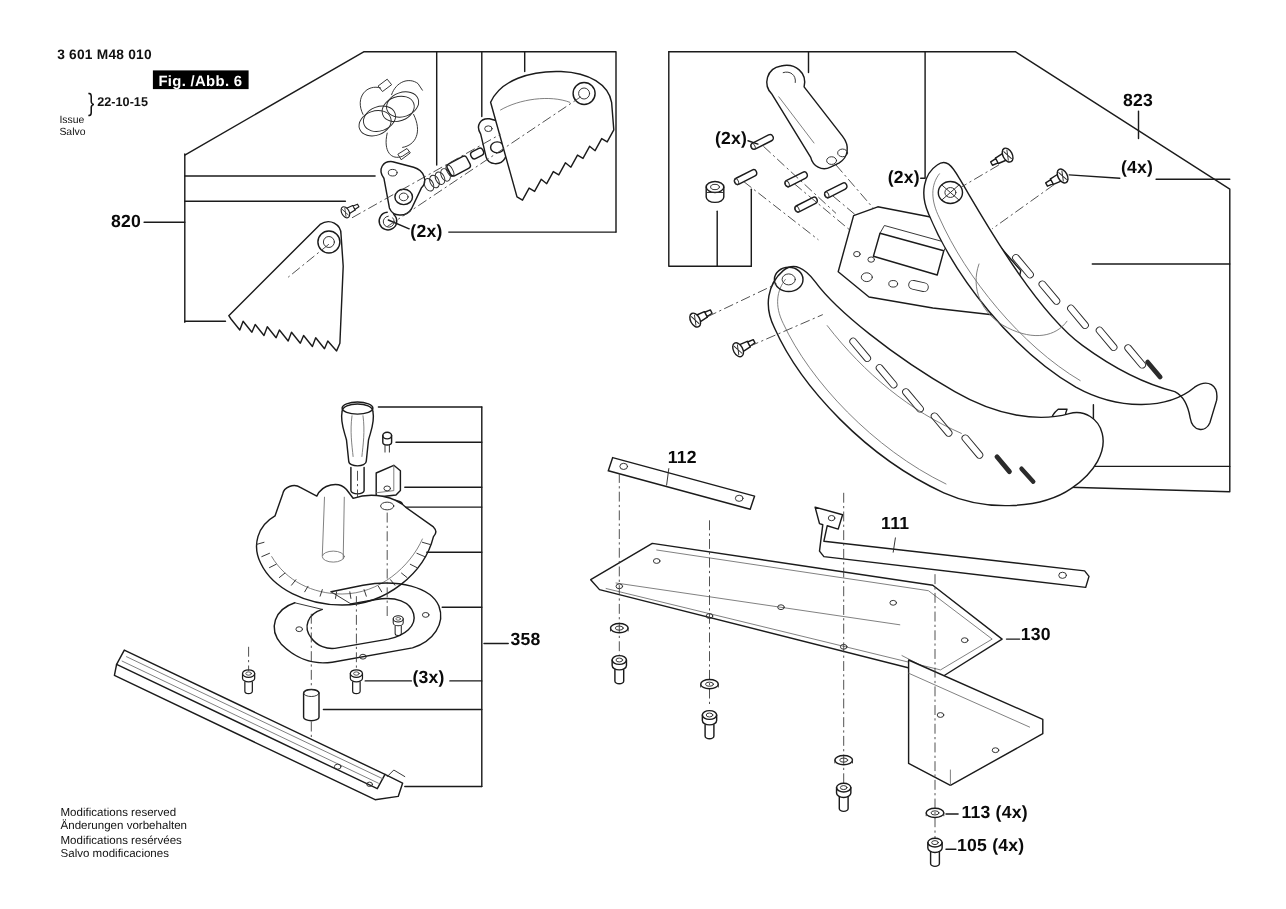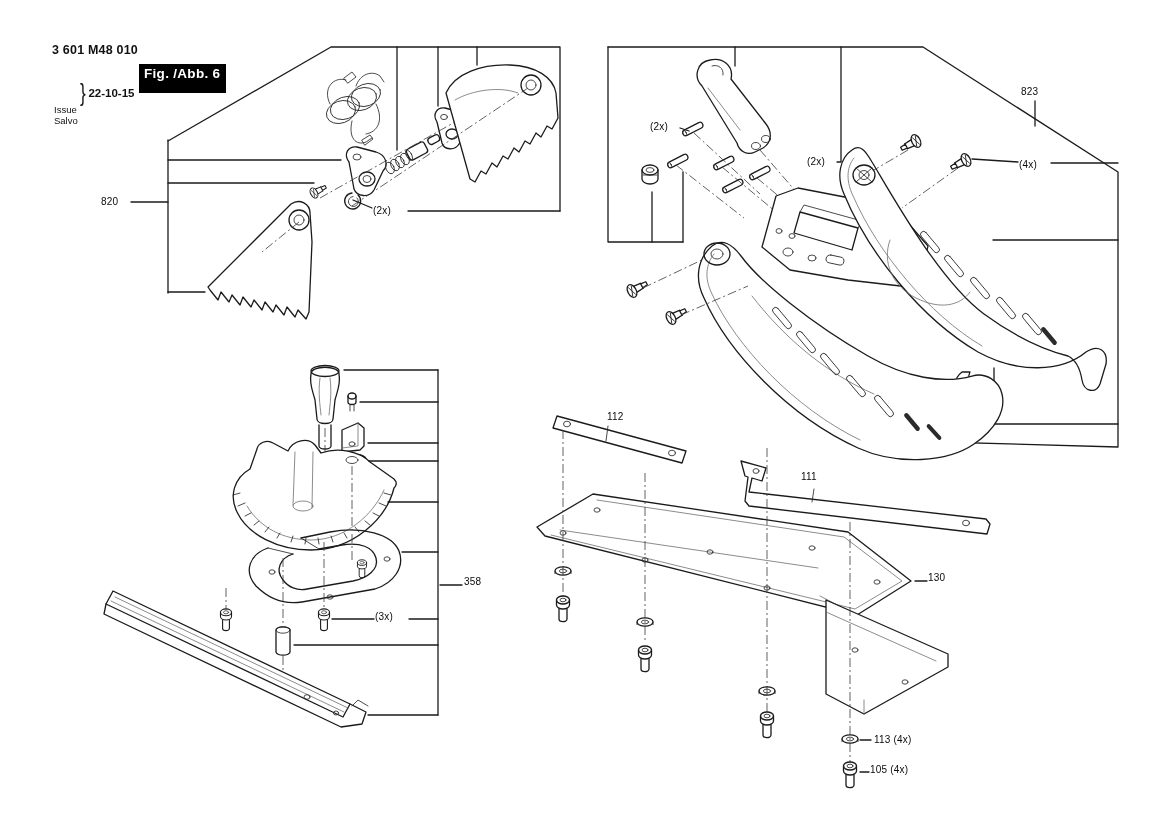--- a/index.html
+++ b/index.html
@@ -7,28 +7,28 @@
           font-family:"Liberation Sans",sans-serif;color:#111;}
   #art{position:absolute;left:0;top:0;}
   svg{display:block;}
   svg *{vector-effect:none;}
   .main{fill:none;stroke:#1b1b1b;stroke-width:1.3;stroke-linecap:round;stroke-linejoin:round;}
   .thin{fill:none;stroke:#2a2a2a;stroke-width:.85;stroke-linecap:round;stroke-linejoin:round;}
   .lt{fill:none;stroke:#6f6f6f;stroke-width:.8;stroke-linecap:round;stroke-linejoin:round;}
   .dd{fill:none;stroke:#3a3a3a;stroke-width:.8;stroke-dasharray:9 3 2 3;}
   .wfill{fill:#ffffff;}
   .dk{fill:#2b2b2b;stroke:none;}
-  .lbl{position:absolute;font-weight:400;font-size:10px;line-height:14px;white-space:nowrap;color:#0a0a0a;letter-spacing:.2px;}
+  .lbl{position:absolute;font-weight:700;font-size:16px;line-height:14px;white-space:nowrap;color:#0a0a0a;letter-spacing:.2px;}
   .part-number{position:absolute;left:52px;top:43px;font-weight:700;font-size:12.5px;letter-spacing:.2px;}
   .issue-block{position:absolute;left:54px;top:60px;display:flex;align-items:center;}
   .issue-words{font-size:9.5px;line-height:11px;font-weight:400;margin-top:44px;}
   .brace{font-size:23px;font-weight:400;transform:scaleX(.75);margin:0 0 0 1px;}
   .date{font-weight:700;font-size:11.5px;margin-left:2px;}
   .fig-box{position:absolute;left:139px;top:64px;background:#000;color:#fff;
-           font-weight:700;font-size:13.5px;padding:2px 6px 12px 5px;letter-spacing:.3px;}
+           font-weight:700;font-size:13.5px;padding:2px 6px 0 5px;letter-spacing:.3px;}
   .footer{position:absolute;left:55px;top:733px;font-size:10.5px;line-height:12.4px;font-weight:400;}
 </style>
 </head>
 <body>
 
 <div id="canvas">
 
   <div id="art">
   <svg width="1169" height="826" viewBox="0 0 1169 826" xmlns="http://www.w3.org/2000/svg">
     <defs>
@@ -343,23 +343,29 @@
     <div class="brace">}</div>
     <div class="date">22-10-15</div>
   </div>
   <div class="fig-box">Fig. /Abb. 6</div>
 
   <div class="lbl" style="left:101px;top:195px;">820</div>
   <div class="lbl" style="left:373px;top:204px;">(2x)</div>
   <div class="lbl" style="left:650px;top:120px;">(2x)</div>
   <div class="lbl" style="left:807px;top:155px;">(2x)</div>
   <div class="lbl" style="left:1021px;top:85px;">823</div>
-  <div class="lbl" style="left:1019px;top:158px;">(4x)</div>
+  <div class="lbl" style="left:1019px;top:146px;">(4x)</div>
   <div class="lbl" style="left:595px;top:410px;margin-left:12px;">112</div>
   <div class="lbl" style="left:801px;top:470px;">111</div>
   <div class="lbl" style="left:928px;top:571px;">130</div>
   <div class="lbl" style="left:464px;top:575px;">358</div>
   <div class="lbl" style="left:375px;top:610px;">(3x)</div>
   <div class="lbl" style="left:874px;top:733px;">113 (4x)</div>
   <div class="lbl" style="left:870px;top:763px;">105 (4x)</div>
 
+  <div class="footer">
+    <div>Modifications reserved</div>
+    <div>Änderungen vorbehalten</div>
+    <div>Modifications resérvées</div>
+    <div>Salvo modificaciones</div>
+  </div>
 
 </div>
 
 </body></html>

